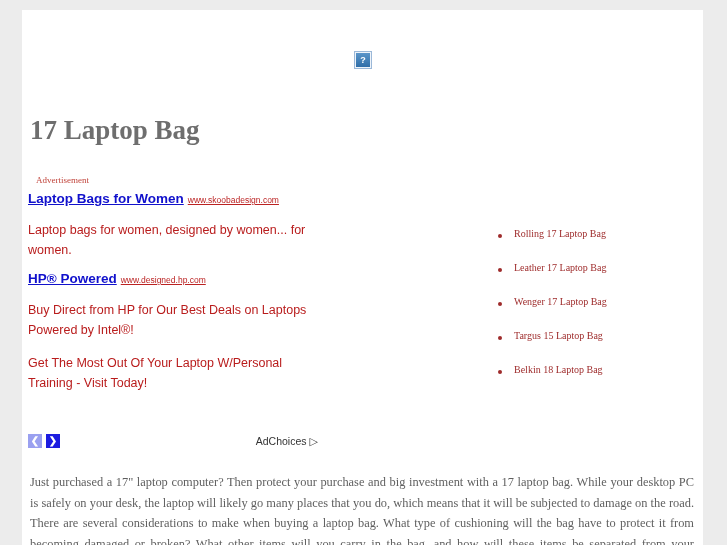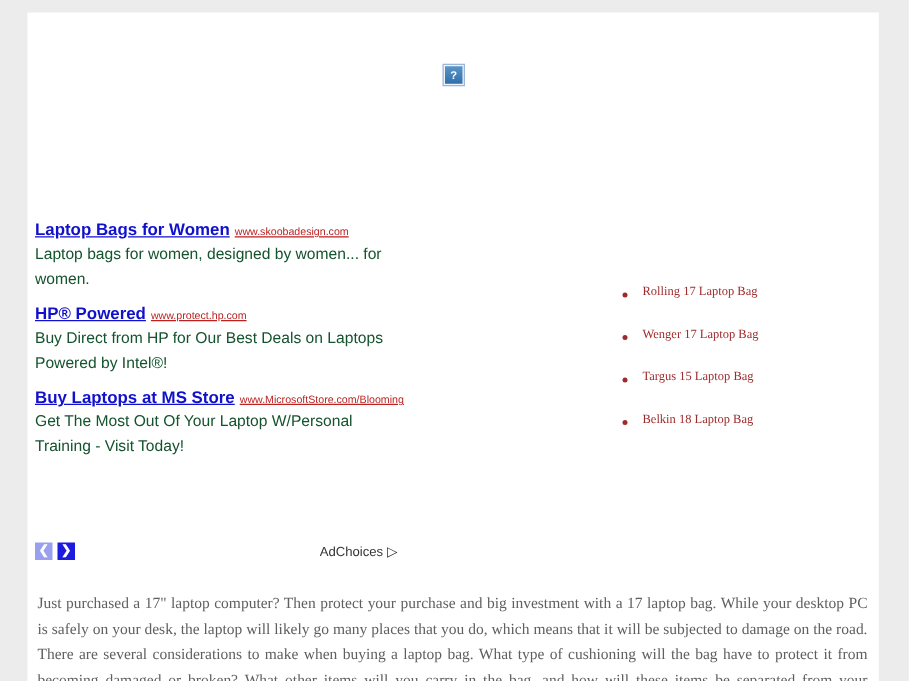--- a/index.html
+++ b/index.html
@@ -98,24 +98,24 @@
     font-family: "Liberation Sans", sans-serif;
     font-size: 8.5px;
     color: #bb2222;
     text-decoration: underline;
     margin-left: 4px;
     cursor: pointer;
   }
   .ad-desc {
     font-family: "Liberation Sans", sans-serif;
     font-size: 12.5px;
-    color: #14532d;
+    color: #b91c1c;
     line-height: 20px;
     width: 300px;
-    margin-top: 0;
+    margin-top: 13px;
   }
 
   
   .ad-footer {
     position: absolute;
     left: 6px;
     top: 424px;
     width: 316px;
     height: 20px;
   }
@@ -202,57 +202,57 @@
 <body>
 
 <div id="page">
 
   <div class="placeholder-wrap">
     <div class="placeholder-icon">
       <div class="inner">?</div>
     </div>
   </div>
 
+  <h1 class="page-title">17 Laptop Bag</h1>
 
   <div class="ad-block">
+    <div class="ad-label">Advertisement</div>
 
     <div class="ad-item">
       <div class="ad-headline-row">
         <span class="ad-title">Laptop Bags for Women</span><span class="ad-url">www.skoobadesign.com</span>
       </div>
       <div class="ad-desc">Laptop bags for women, designed by women... for women.</div>
     </div>
 
 
     <div class="ad-item">
       <div class="ad-headline-row">
-        <span class="ad-title">HP® Powered</span><span class="ad-url">www.protect.hp.com</span>
+        <span class="ad-title">HP® Powered</span><span class="ad-url">www.designed.hp.com</span>
       </div>
       <div class="ad-desc">Buy Direct from HP for Our Best Deals on Laptops Powered by Intel®!</div>
     </div>
 
     <div class="ad-item">
-      <div class="ad-headline-row">
-        <span class="ad-title">Buy Laptops at MS Store</span><span class="ad-url">www.MicrosoftStore.com/Blooming</span>
-      </div>
       <div class="ad-desc">Get The Most Out Of Your Laptop W/Personal Training - Visit Today!</div>
     </div>
   </div>
 
   <div class="ad-footer">
     <div class="nav-arrows">
       <span class="nav-btn prev">❮</span><span class="nav-btn next">❯</span>
     </div>
     <div class="adchoices">
       <span>AdChoices</span><span class="triangle">▷</span>
     </div>
   </div>
 
   <ul class="related-list">
     <li><span class="bullet"></span><span>Rolling 17 Laptop Bag</span></li>
+    <li><span class="bullet"></span><span>Leather 17 Laptop Bag</span></li>
     <li><span class="bullet"></span><span>Wenger 17 Laptop Bag</span></li>
     <li><span class="bullet"></span><span>Targus 15 Laptop Bag</span></li>
     <li><span class="bullet"></span><span>Belkin 18 Laptop Bag</span></li>
   </ul>
 
   <p class="body-copy">Just purchased a 17" laptop computer? Then protect your purchase and big investment with a 17 laptop bag. While your desktop PC is safely on your desk, the laptop will likely go many places that you do, which means that it will be subjected to damage on the road. There are several considerations to make when buying a laptop bag. What type of cushioning will the bag have to protect it from becoming damaged or broken? What other items will you carry in the bag, and how will these items be separated from your expensive laptop?</p>
 
 </div>
 
 </body></html>

